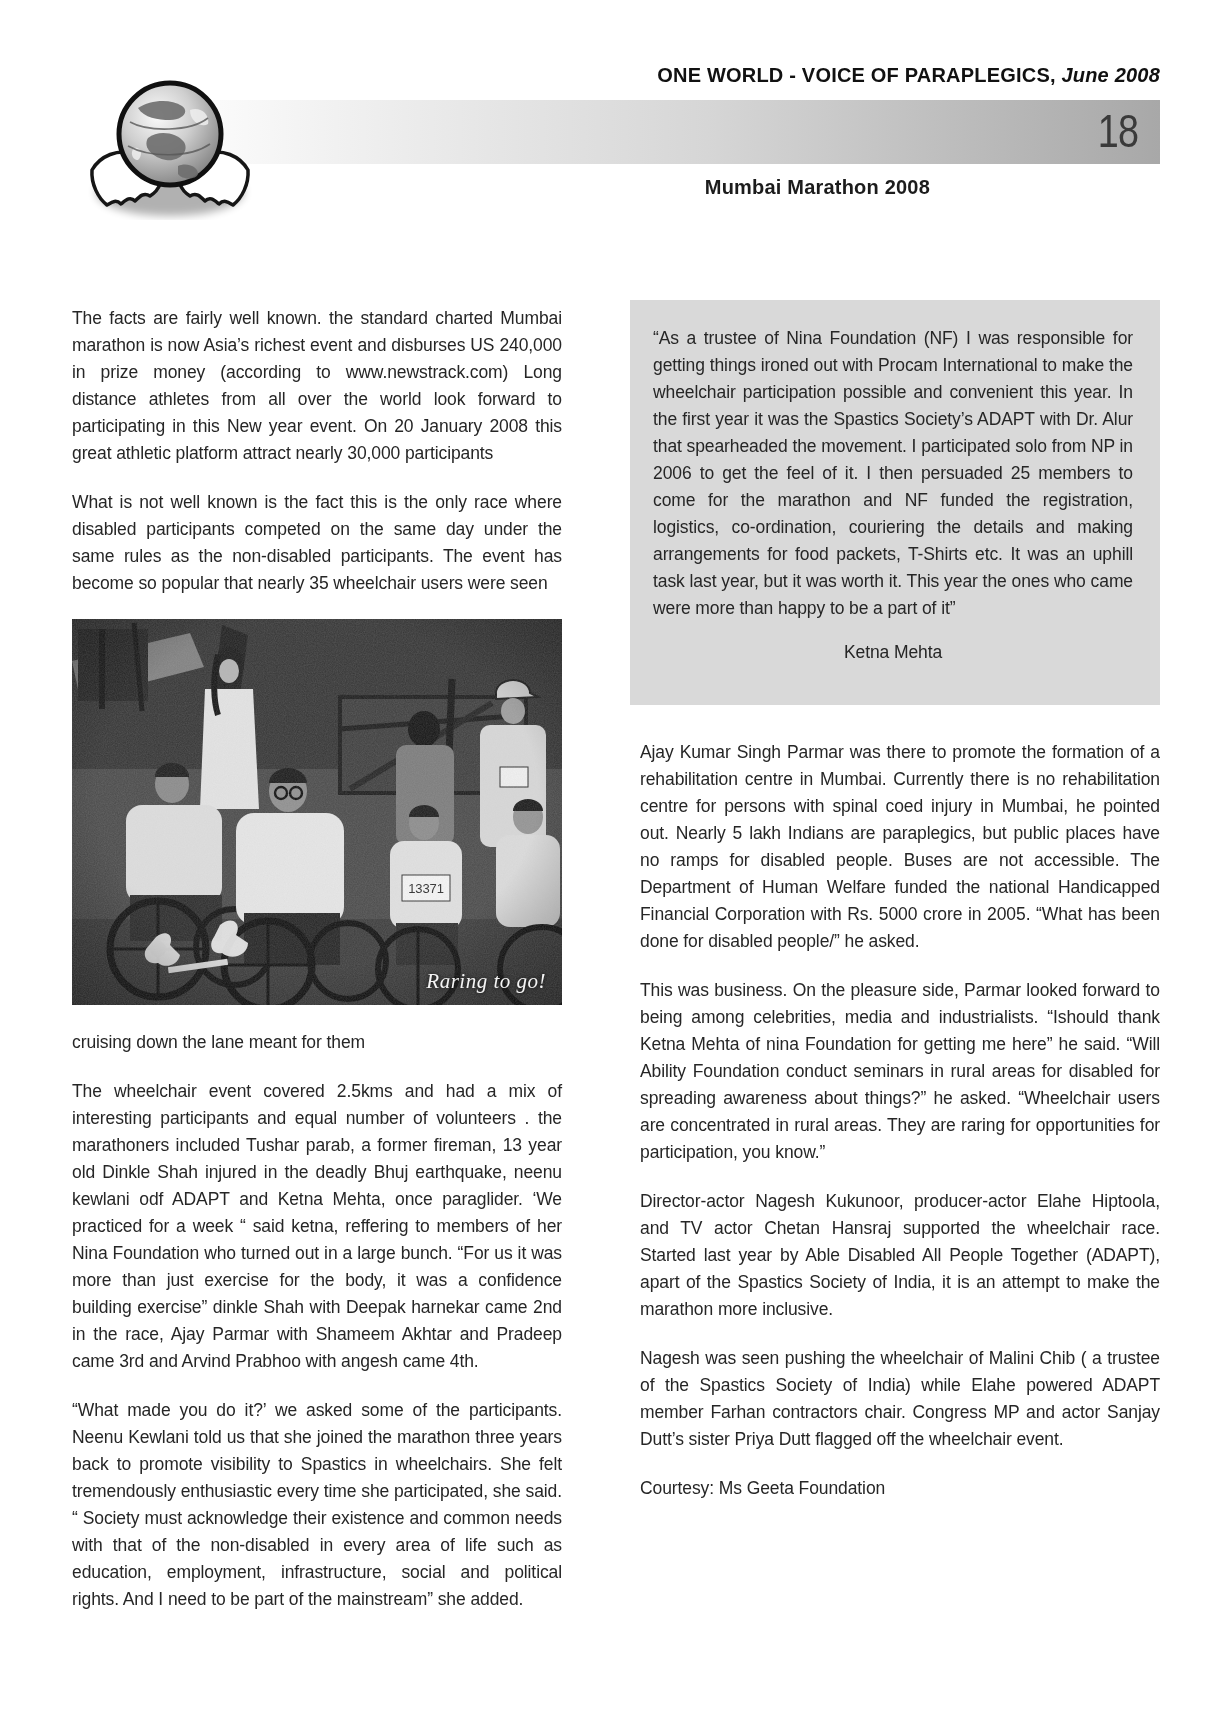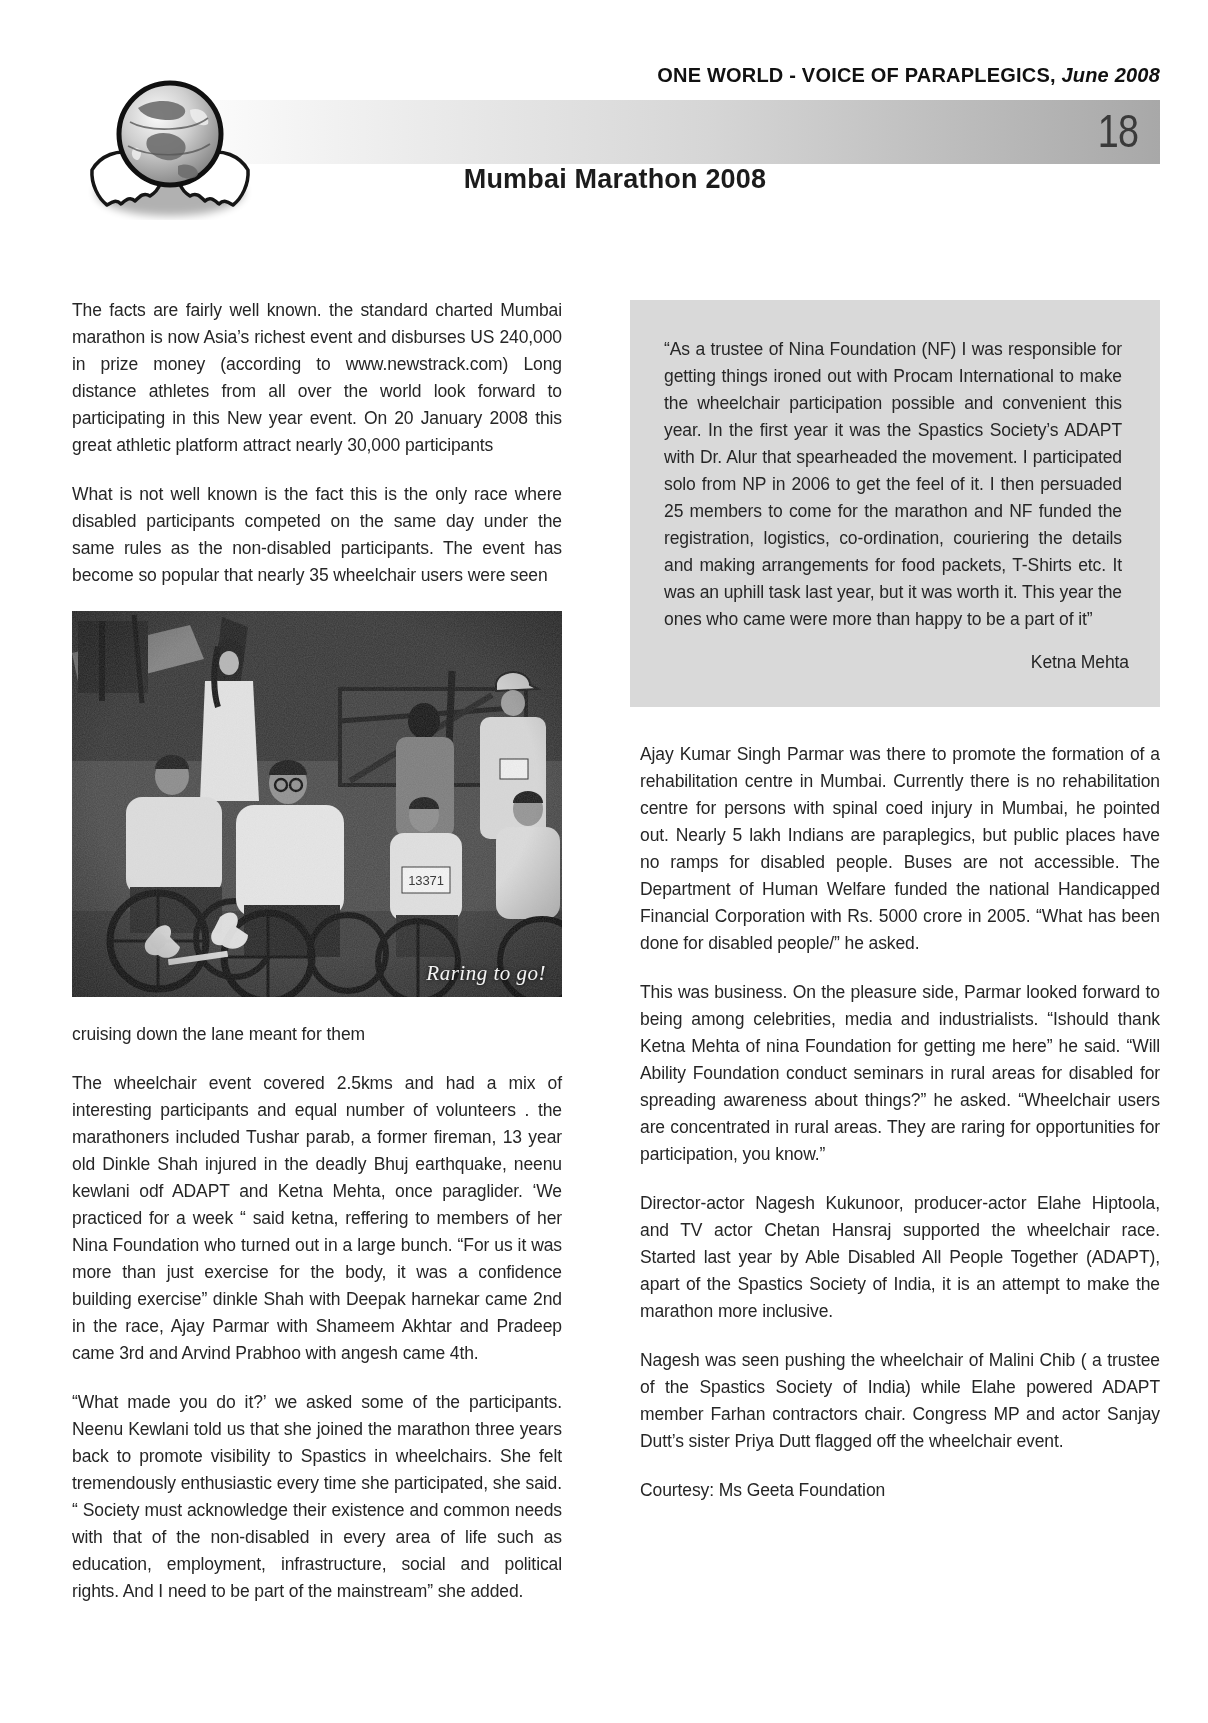--- a/index.html
+++ b/index.html
@@ -24,27 +24,27 @@
     background:linear-gradient(to right,#ffffff 0%,#f1f1f1 18%,#d6d6d6 55%,#a8a8a8 100%);
   }
   .page-number{
     position:absolute;right:22px;top:4px;
     font-size:46px;font-weight:500;color:#3a3a3a;
     transform:scaleX(.82);transform-origin:right;
     letter-spacing:-1px;
   }
   .logo{position:absolute;left:78px;top:74px;width:184px;height:146px;}
   .article-title{
-    position:absolute;left:300px;top:164px;width:630px;
-    text-align:center;font-size:27px;font-weight:bold;color:#1c1c1c;
+    position:absolute;left:300px;top:176px;width:630px;
+    text-align:right;font-size:20px;font-weight:bold;color:#1c1c1c;
     letter-spacing:.2px;
   }
   
   .col{position:absolute;font-size:17.5px;line-height:27px;letter-spacing:-0.1px;}
-  .col p{margin:4px 0 22px 0;text-align:justify;}
+  .col p{margin:12px 0 22px 0;text-align:justify;}
   .col-left{left:72px;top:293px;width:490px;}
   .col-right{left:630px;top:300px;width:530px;}
   .col-right p{margin-left:10px;}
   
   .photo{
     position:relative;width:490px;height:386px;margin:4px 0 24px 0;
     background:#3f3f3f;
   }
   .photo svg{display:block;width:100%;height:100%;}
   .photo-overlay{
@@ -54,22 +54,22 @@
     text-shadow:0 0 4px rgba(0,0,0,.8);
   }
   .photo-caption{margin:0 0 22px 0 !important;text-align:right;}
   
   .quote-box{
     background:#d9d9d9;
     padding:20px 22px 22px 18px;
     margin:0 0 34px 0;
     box-sizing:border-box;width:530px;
   }
-  .quote-box .q{margin:16px;text-align:justify;}
-  .quote-box .attrib{margin:9px;text-align:right;}
+  .quote-box .q{margin:5px;text-align:justify;}
+  .quote-box .attrib{margin:17px;text-align:center;}
   .courtesy{margin:0 0 0 10px !important;text-align:left !important;}
 </style>
 </head>
 <body>
 
 <div class="page">
 
   <div class="masthead"><span>ONE WORLD - VOICE OF PARAPLEGICS,</span><span class="date"> June 2008</span></div>
 
   <div class="banner">

